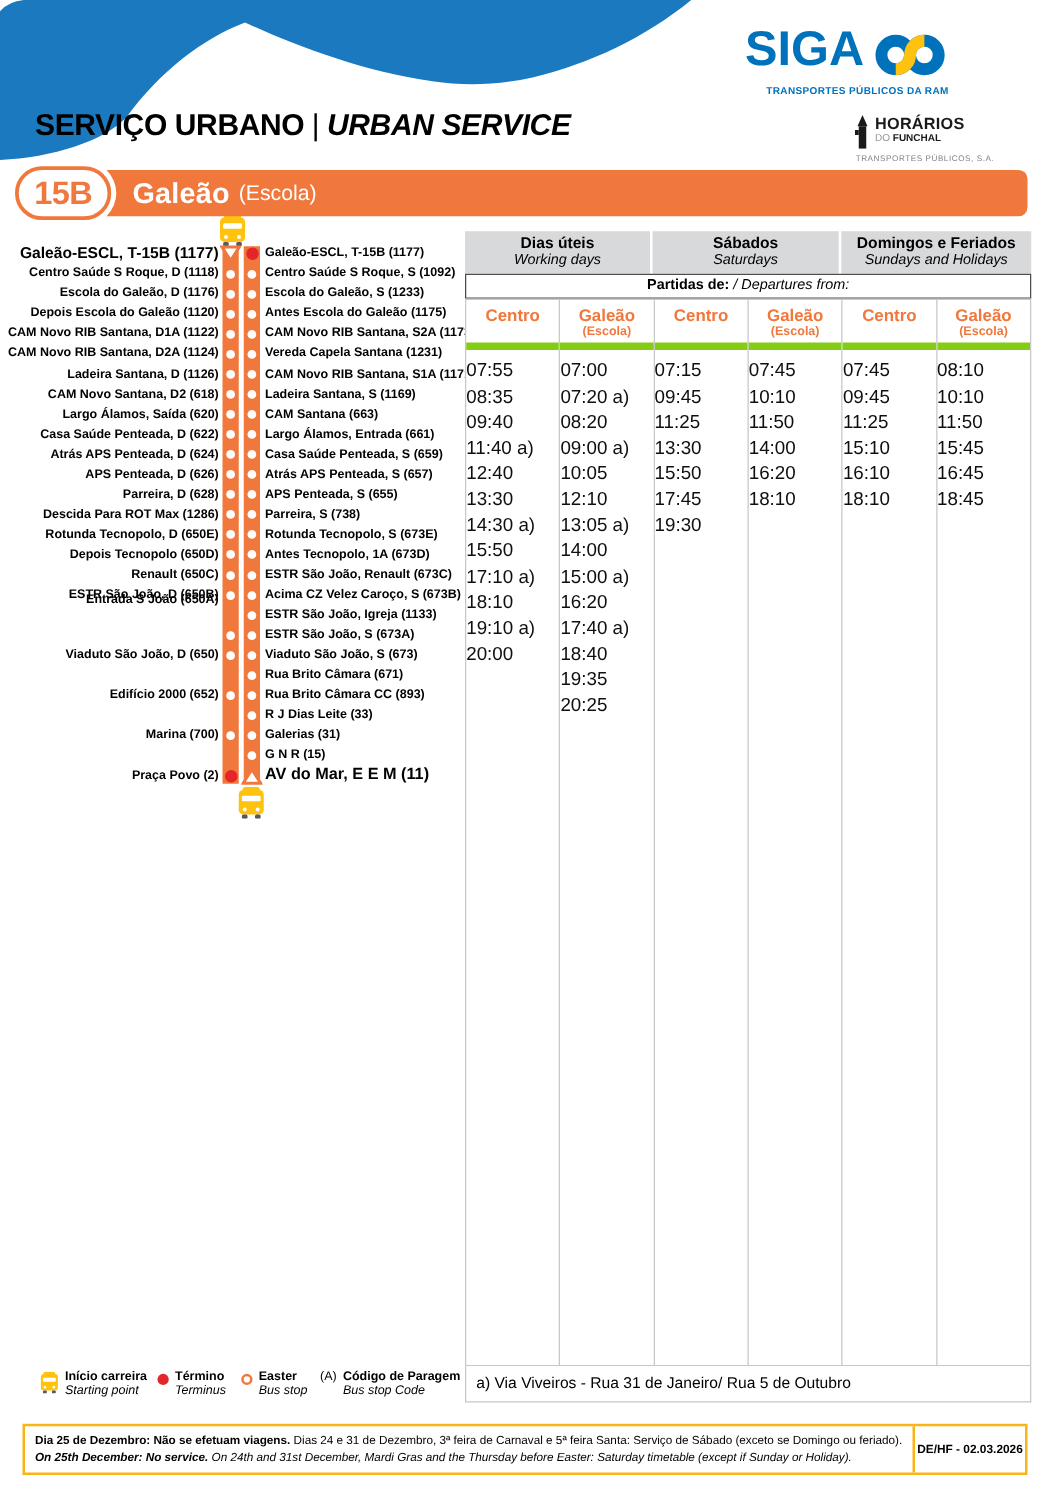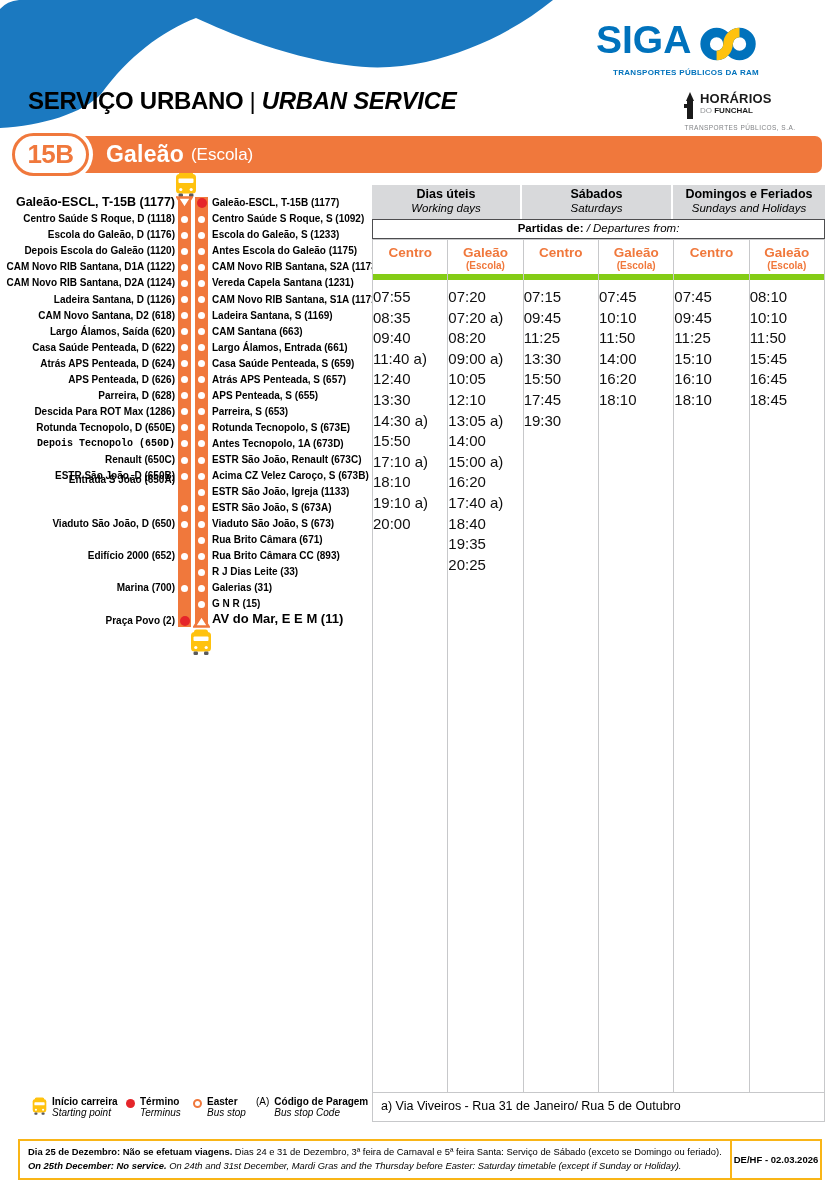--- a/index.html
+++ b/index.html
@@ -218,28 +218,28 @@
       <div class="sdot" style="left: 198px; top: 360.2px;"></div>
       <div class="stop-label stop-left" style="top: 373.75px;">APS Penteada, D (626)</div>
       <div class="stop-label stop-right" style="top: 373.75px;">Atrás APS Penteada, S (657)</div>
       <div class="sdot" style="left: 181px; top: 376.25px;"></div>
       <div class="sdot" style="left: 198px; top: 376.25px;"></div>
       <div class="stop-label stop-left" style="top: 389.8px;">Parreira, D (628)</div>
       <div class="stop-label stop-right" style="top: 389.8px;">APS Penteada, S (655)</div>
       <div class="sdot" style="left: 181px; top: 392.3px;"></div>
       <div class="sdot" style="left: 198px; top: 392.3px;"></div>
       <div class="stop-label stop-left" style="top: 405.85px;">Descida Para ROT Max (1286)</div>
-      <div class="stop-label stop-right" style="top: 405.85px;">Parreira, S (653)</div>
+      <div class="stop-label stop-right" style="top: 405.85px;">Parreira, S (738)</div>
       <div class="sdot" style="left: 181px; top: 408.35px;"></div>
       <div class="sdot" style="left: 198px; top: 408.35px;"></div>
       <div class="stop-label stop-left" style="top: 421.9px;">Rotunda Tecnopolo, D (650E)</div>
       <div class="stop-label stop-right" style="top: 421.9px;">Rotunda Tecnopolo, S (673E)</div>
       <div class="sdot" style="left: 181px; top: 424.4px;"></div>
       <div class="sdot" style="left: 198px; top: 424.4px;"></div>
-      <div class="stop-label stop-left" style="top: 437.95px; font-family: Liberation Mono, monospace;">Depois Tecnopolo (650D)</div>
+      <div class="stop-label stop-left" style="top: 437.95px;">Depois Tecnopolo (650D)</div>
       <div class="stop-label stop-right" style="top: 437.95px;">Antes Tecnopolo, 1A (673D)</div>
       <div class="sdot" style="left: 181px; top: 440.45px;"></div>
       <div class="sdot" style="left: 198px; top: 440.45px;"></div>
       <div class="stop-label stop-left" style="top: 454px;">Renault (650C)</div>
       <div class="stop-label stop-right" style="top: 454px;">ESTR São João, Renault (673C)</div>
       <div class="sdot" style="left: 181px; top: 456.5px;"></div>
       <div class="sdot" style="left: 198px; top: 456.5px;"></div>
       <div class="stop-label stop-left" style="top: 470.05px;">ESTR São João, D (650B)</div>
       <div class="stop-label stop-right" style="top: 470.05px;">Acima CZ Velez Caroço, S (673B)</div>
       <div class="sdot" style="left: 181px; top: 472.55px;"></div>
@@ -316,21 +316,21 @@
           <div class="time">19:10 a)</div>
           <div class="time">20:00</div>
         </div>
       </div>
       <div class="tcol">
         <div class="tcol-head">
           <div class="th1">Galeão</div>
           <div class="th2">(Escola)</div>
         </div>
         <div class="times">
-          <div class="time">07:20</div>
+          <div class="time">07:00</div>
           <div class="time">07:20 a)</div>
           <div class="time">08:20</div>
           <div class="time">09:00 a)</div>
           <div class="time">10:05</div>
           <div class="time">12:10</div>
           <div class="time">13:05 a)</div>
           <div class="time">14:00</div>
           <div class="time">15:00 a)</div>
           <div class="time">16:20</div>
           <div class="time">17:40 a)</div>

